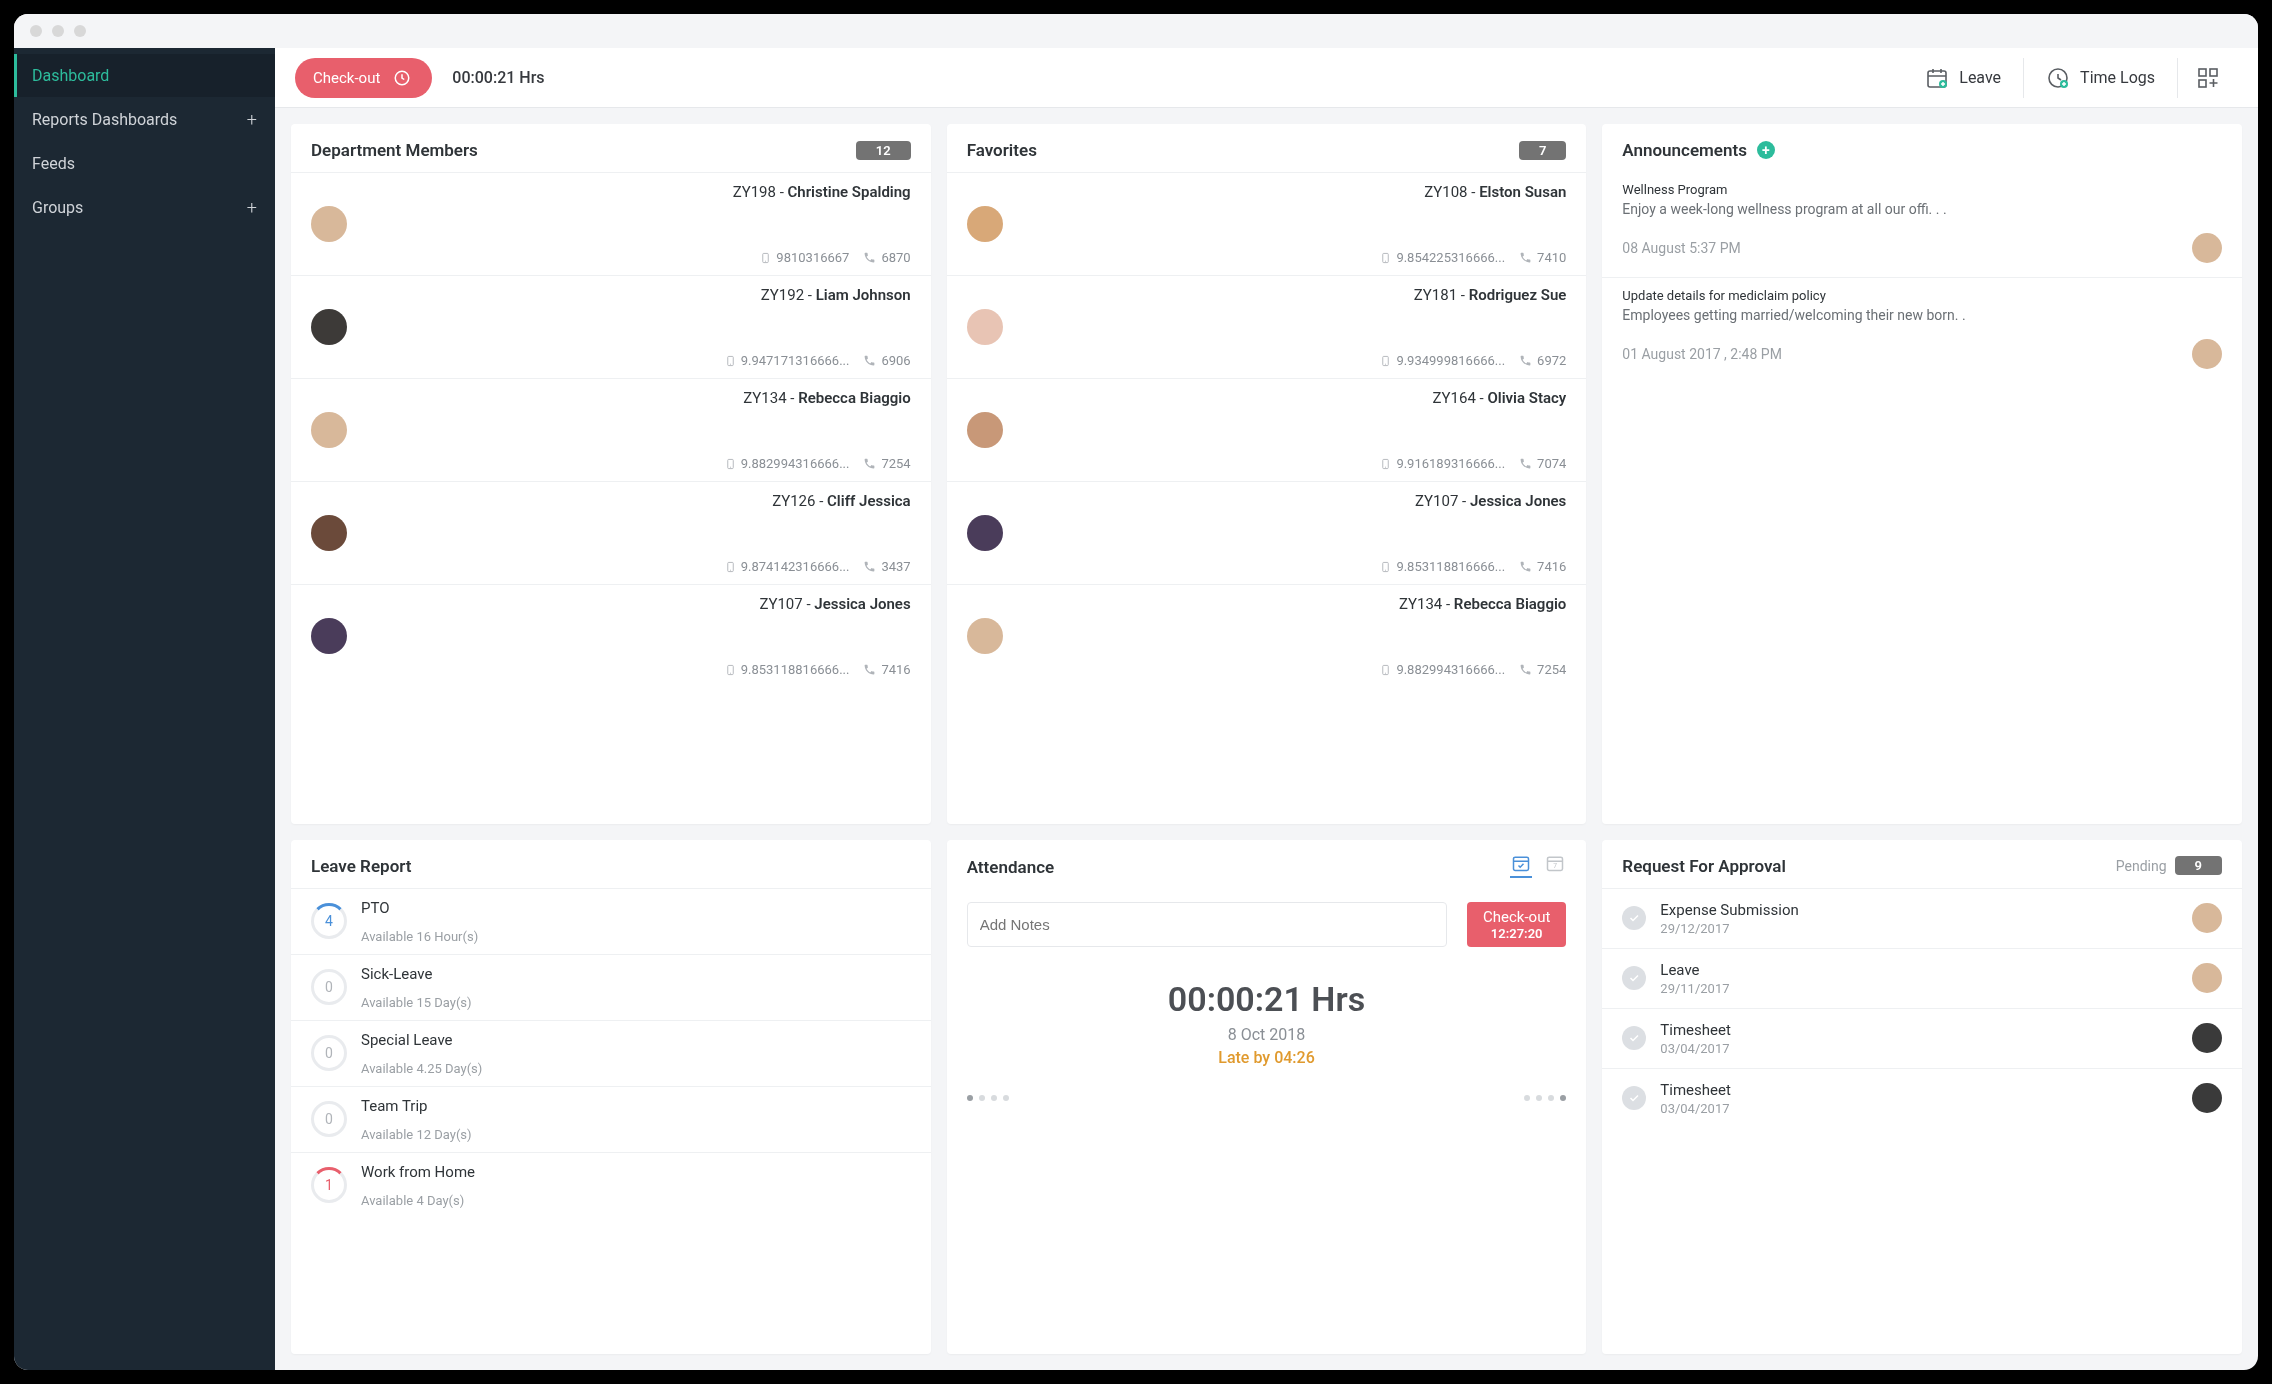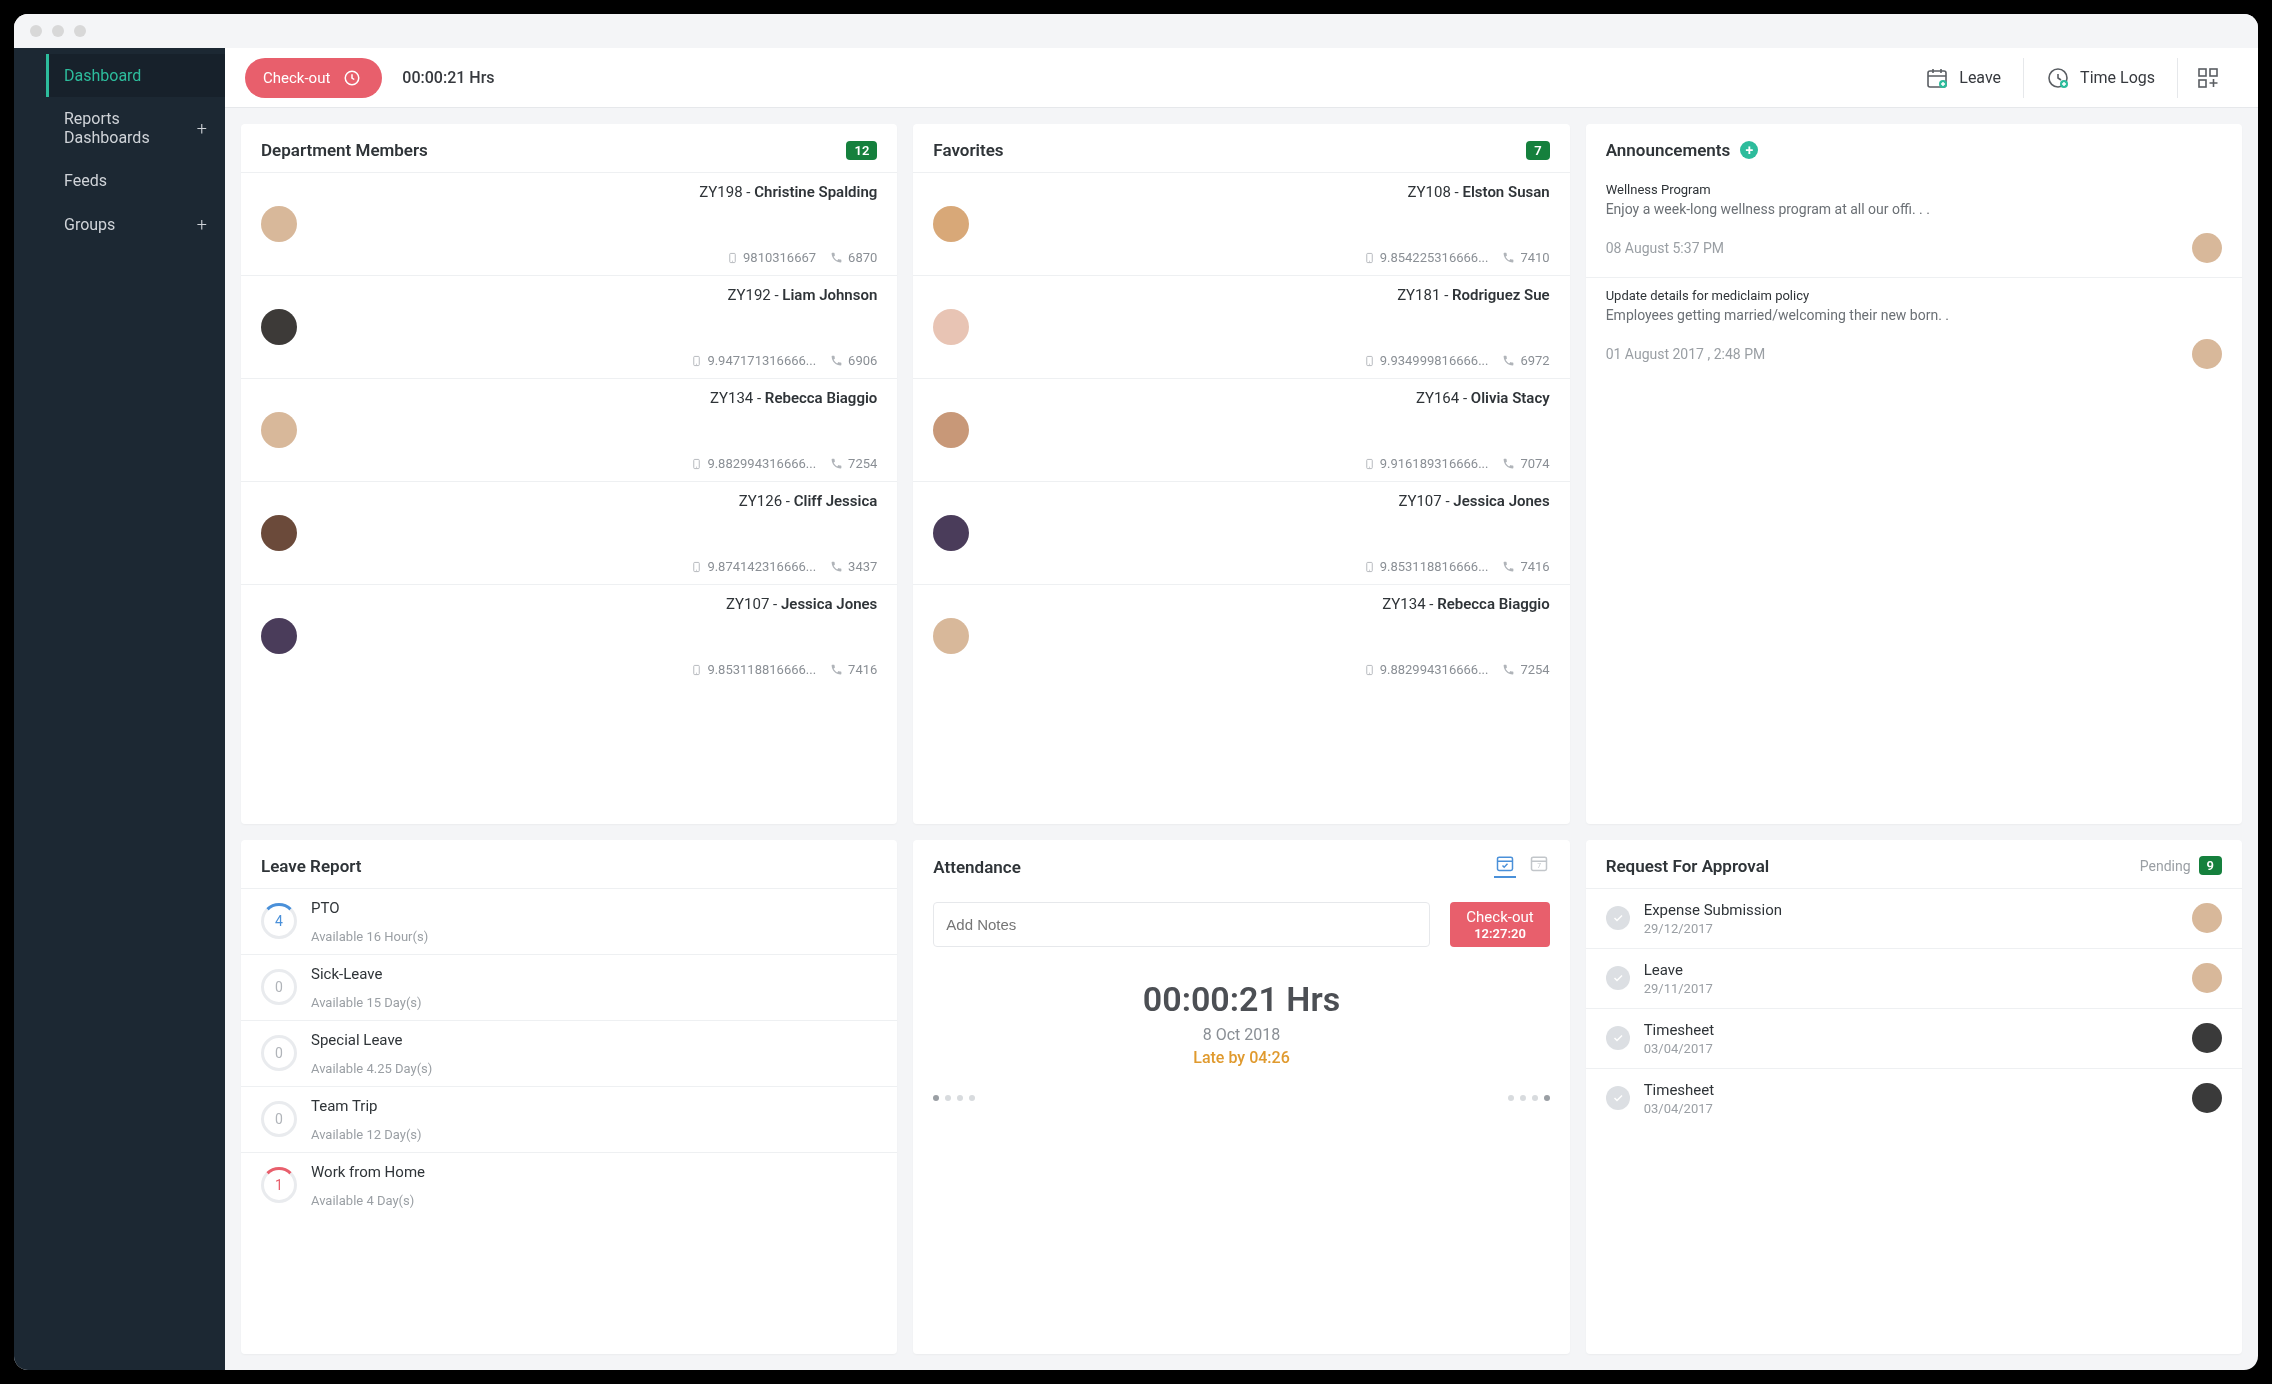--- a/index.html
+++ b/index.html
@@ -26,26 +26,25 @@
 }
 .traffic-light {
   width: 12px; height: 12px; border-radius: 50%; background: #d8d8d8;
 }
 .main {
   flex: 1;
   display: flex;
   overflow: hidden;
 }
 .sidebar {
-  width: 211px;
+  width: 261px;
   background: #1c2833;
   color: #cfd3d8;
   padding-top: 6px;
   flex-shrink: 0;
-  padding-left: 32px;
 }
 .side-item {
   display: flex;
   justify-content: space-between;
   align-items: center;
   padding: 12px 18px;
   font-size: 16px;
   cursor: pointer;
 }
 .side-item.active {
@@ -130,25 +129,25 @@
 }
 .card-title {
   font-size: 17px;
   font-weight: 600;
   color: #2f3438;
   display: flex;
   align-items: center;
   gap: 10px;
 }
 .badge {
-  background: #15803d;
+  background: #737373;
   color: #fff;
   font-size: 13px;
   font-weight: 600;
-  padding: 2px 8px;
+  padding: 2px 20px;
   border-radius: 4px;
 }
 .plus-circle {
   width: 18px; height: 18px; border-radius: 50%;
   background: #2dbc9c;
   color: #fff;
   display: inline-flex;
   align-items: center;
   justify-content: center;
   font-size: 14px;

